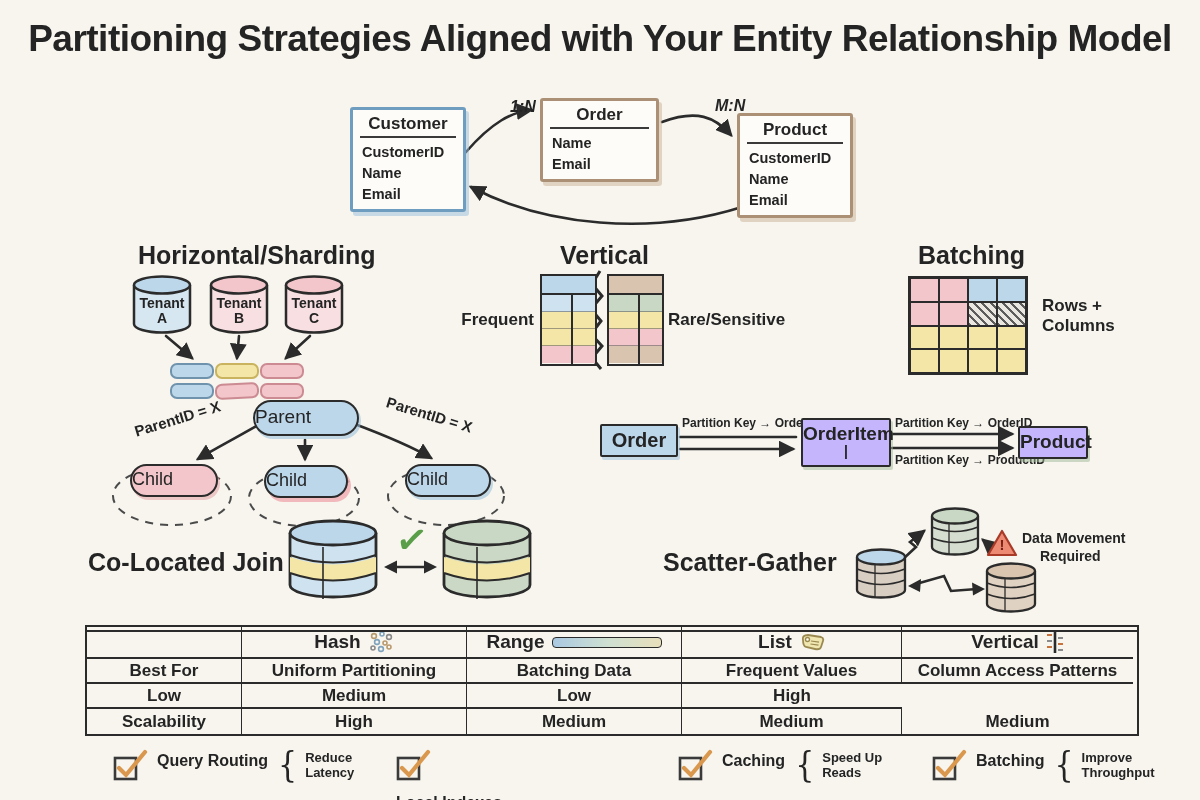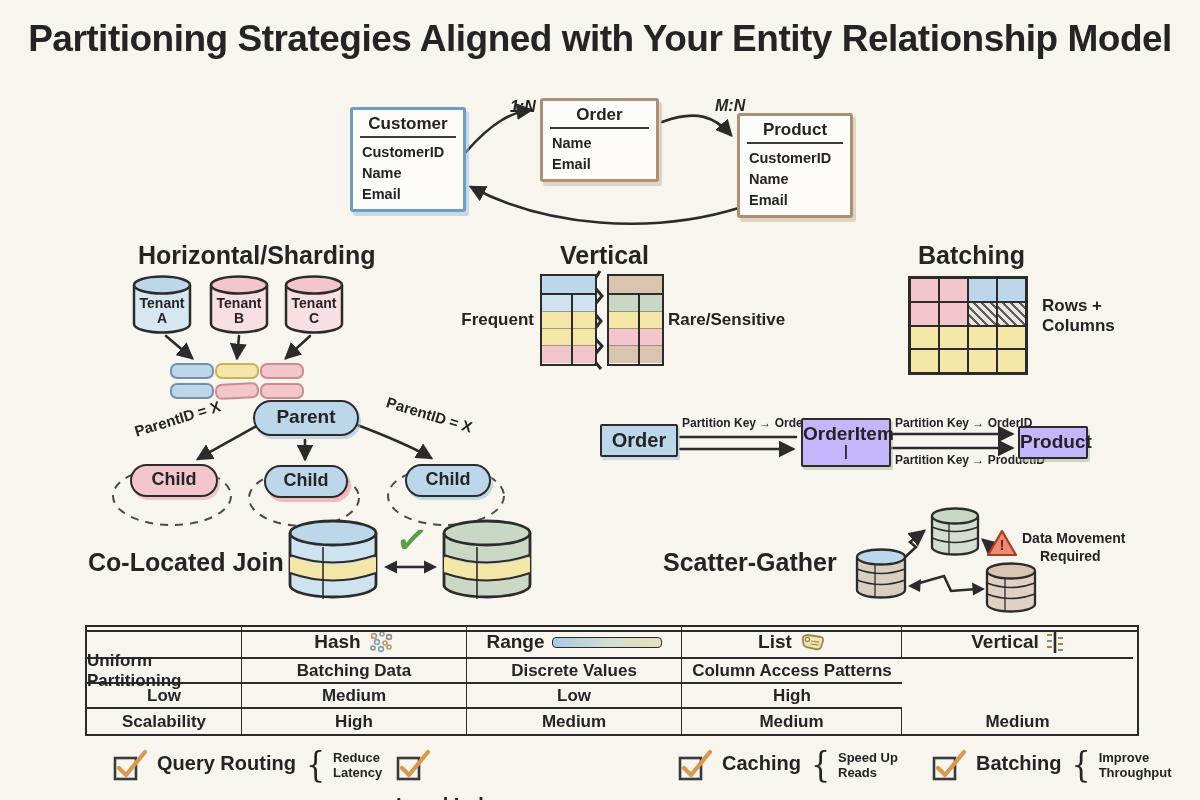--- a/index.html
+++ b/index.html
@@ -38,50 +38,50 @@
   .vline{position:absolute;top:19px;bottom:0;left:55%;width:1.5px;background:#2b2b2b;}
 
   
   .cgrid{display:grid;grid-template-columns:repeat(4,1fr);grid-template-rows:repeat(4,1fr);
          border:2.5px solid #2b2b2b;width:116px;height:95px;}
   .cgrid div{border:1px solid #2b2b2b;}
   .c-pink{background:#f2c6ca;} .c-blue{background:#bcd6ea;} .c-yellow{background:#f4e6a6;}
   .c-hatch{background:repeating-linear-gradient(45deg,#5c5c5c 0 2px,#e9e7df 2px 6px);}
 
   
-  .hpill{border:2.5px solid #2b2b2b;border-radius:18px;text-align:center;
-         font-weight:700;background:#bcd6ea;}
+  .hpill{border:2.5px solid #2b2b2b;border-radius:18px;text-align:left;
+         font-weight:400;background:#bcd6ea;}
   .hp-pink{background:#f2c6ca;box-shadow:2px 3px 0 rgba(230,160,165,.55);}
   .hp-blue{box-shadow:2px 3px 0 rgba(150,190,220,.55);}
   .hp-blue-pink{box-shadow:3px 4px 0 rgba(240,170,175,.8);}
   .edge-label{font-size:15px;font-weight:700;white-space:nowrap;}
 
   
   .chainbox{border:2.5px solid #2b2b2b;text-align:center;font-weight:700;border-radius:2px;}
   .cb-blue{background:#bcd6ea;box-shadow:2px 3px 0 rgba(150,190,220,.5);}
   .cb-green{background:#c4b5fd;box-shadow:2px 3px 0 rgba(160,185,150,.5);}
   .pk-label{font-size:12px;font-weight:700;white-space:nowrap;}
 
   
   .cmp{border:2px solid #2b2b2b;position:relative;}
   .cmp::before{content:"";position:absolute;left:0;right:0;top:3px;height:1.5px;background:#2b2b2b;}
   .trow{display:grid;grid-template-columns:155px 225px 215px 220px 231px;}
   .tcell{border-right:1.5px solid #2b2b2b;border-bottom:2px solid #2b2b2b;
          display:flex;align-items:center;justify-content:center;gap:7px;
-         font-weight:700;box-sizing:border-box;}
+         font-weight:700;box-sizing:border-box;text-align:right;}
   .tcell:last-child{border-right:none;}
   .trow:last-child .tcell{border-bottom:none;}
   .th{height:32px;font-size:19px;}
   .td{height:25px;font-size:17px;}
   .range-bar{width:108px;height:9px;border:1.5px solid #2b2b2b;border-radius:4px;
              background:linear-gradient(90deg,#aac9e2,#cfe0d2,#e8dfbb);}
 
   
   .chk-item{display:flex;align-items:flex-start;gap:8px;}
-  .chk-label{font-size:20px;font-weight:700;white-space:nowrap;margin-top:4px;}
+  .chk-label{font-size:16px;font-weight:700;white-space:nowrap;margin-top:4px;}
   .brace{font-family:"DejaVu Serif",serif;font-size:30px;font-weight:400;
          transform:scaleY(1.15);margin:0 0 0 2px;line-height:1;margin-top:2px;}
   .chk-note{font-size:13px;font-weight:700;line-height:1.15;margin-top:3px;white-space:nowrap;}
 
   .warn-bang{position:absolute;font-weight:700;color:#7a1f12;font-size:15px;}
   .check-glyph{font-size:38px;font-weight:700;color:#5a9e4a;transform:rotate(8deg);}
 </style>
 </head>
 <body>
 
@@ -364,23 +364,24 @@
           <line x1="1" y1="5" x2="6" y2="5" stroke="#c9733c" stroke-width="2"></line>
           <line x1="1" y1="11" x2="6" y2="11" stroke="#8a8a8a" stroke-width="2"></line>
           <line x1="1" y1="17" x2="6" y2="17" stroke="#c9733c" stroke-width="2"></line>
           <line x1="12" y1="8" x2="17" y2="8" stroke="#8a8a8a" stroke-width="2"></line>
           <line x1="12" y1="14" x2="17" y2="14" stroke="#c9733c" stroke-width="2"></line>
           <line x1="12" y1="20" x2="17" y2="20" stroke="#8a8a8a" stroke-width="2"></line>
         </svg>
       </div>
     </div>
     <div class="trow">
+      <div class="tcell td">Best For</div>
       <div class="tcell td">Uniform Partitioning</div>
       <div class="tcell td">Batching Data</div>
-      <div class="tcell td">Discrete Values</div>
+      <div class="tcell td">Frequent Values</div>
       <div class="tcell td">Column Access Patterns</div>
     </div>
     <div class="trow">
       <div class="tcell td">Low</div>
       <div class="tcell td">Medium</div>
       <div class="tcell td">Low</div>
       <div class="tcell td">High</div>
     </div>
     <div class="trow">
       <div class="tcell td">Scalability</div>

